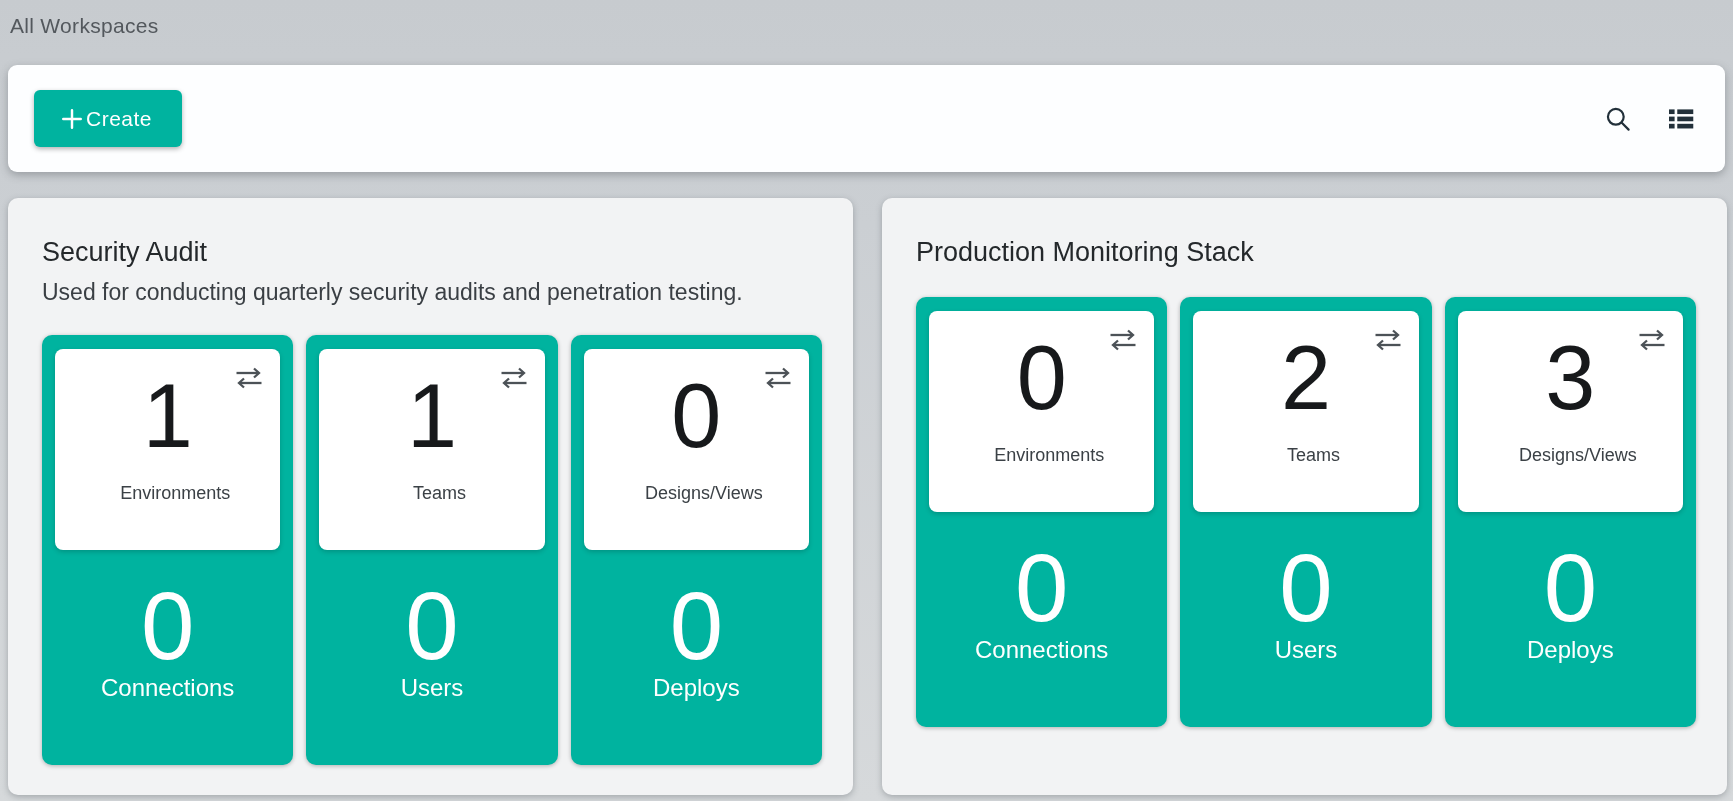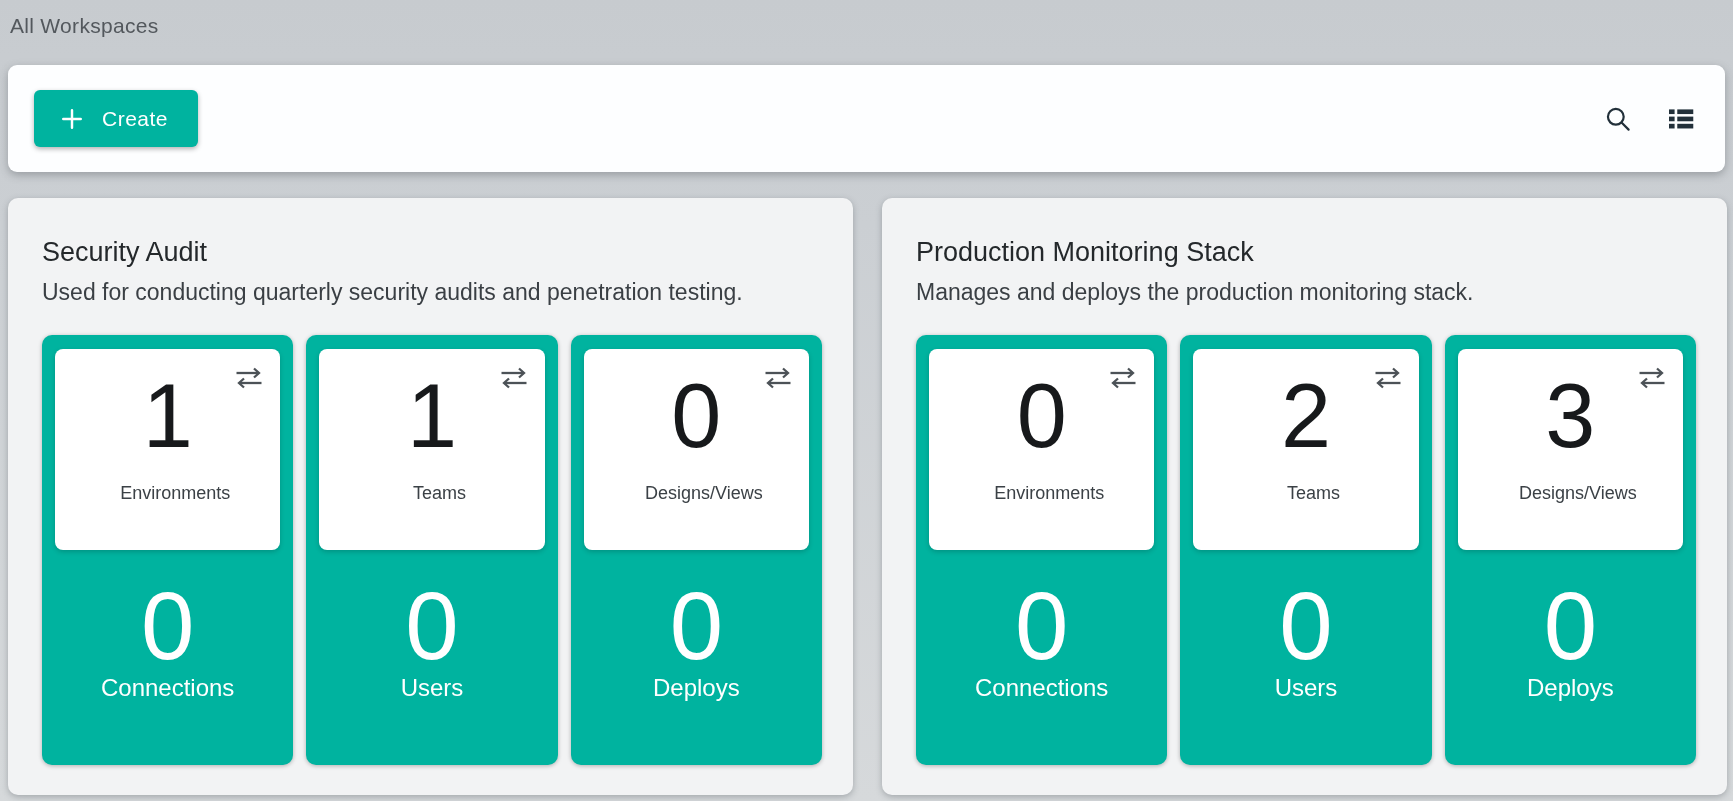--- a/index.html
+++ b/index.html
@@ -14,21 +14,21 @@
     font-size:21px; font-weight:500; color:#53585d; letter-spacing:.3px;
   }
   
   .toolbar {
     position:absolute; left:8px; right:8px; top:65px; height:107px;
     background:#fdfeff; border-radius:9px;
     box-shadow:0 3px 8px rgba(70,76,82,.38);
     display:flex; align-items:center; padding:0 26px; box-sizing:border-box;
   }
   .create-btn {
-    display:flex; align-items:center; gap:16px;
+    display:flex; align-items:center; 
     background:#00B39F; color:#ffffff; border:none; border-radius:6px;
     height:57px; padding:0 30px 0 24px; font-size:21px; letter-spacing:.5px;
     font-family:"Liberation Sans",sans-serif;
     box-shadow:0 2px 5px rgba(0,0,0,.30); cursor:pointer;
   }
   .toolbar-icons { margin-left:auto; display:flex; align-items:center; gap:28px; }
   .icon-btn {
     background:none; border:none; padding:2px; cursor:pointer;
     display:flex; align-items:center; justify-content:center;
   }
@@ -161,21 +161,20 @@
           <div class="stat-bottom-value">0</div>
           <div class="stat-bottom-label">Deploys</div>
         </div>
       </div>
 
     </div>
   </div>
 
   <div class="ws-card">
     <div class="ws-title">Production Monitoring Stack</div>
-    <div class="ws-desc">Manages and deploys the production monitoring stack.</div>
     <div class="stats">
 
       <div class="stat-card">
         <div class="stat-top">
           <button class="swap-btn">
             <svg width="32" height="22" viewBox="0 0 32 22" fill="none" stroke="#4c5257" stroke-width="2.3" stroke-linejoin="miter">
                 <path d="M3.5 6h22"></path>
                 <path d="M21 1.5 26 6l-5 4.5"></path>
                 <path d="M28.5 16h-22"></path>
                 <path d="M11 11.5 6 16l5 4.5"></path>

